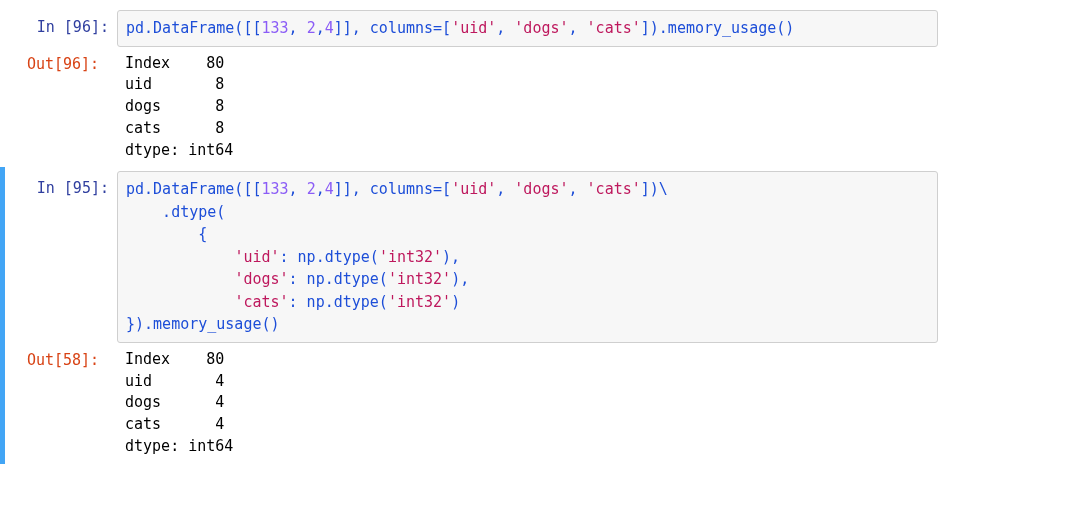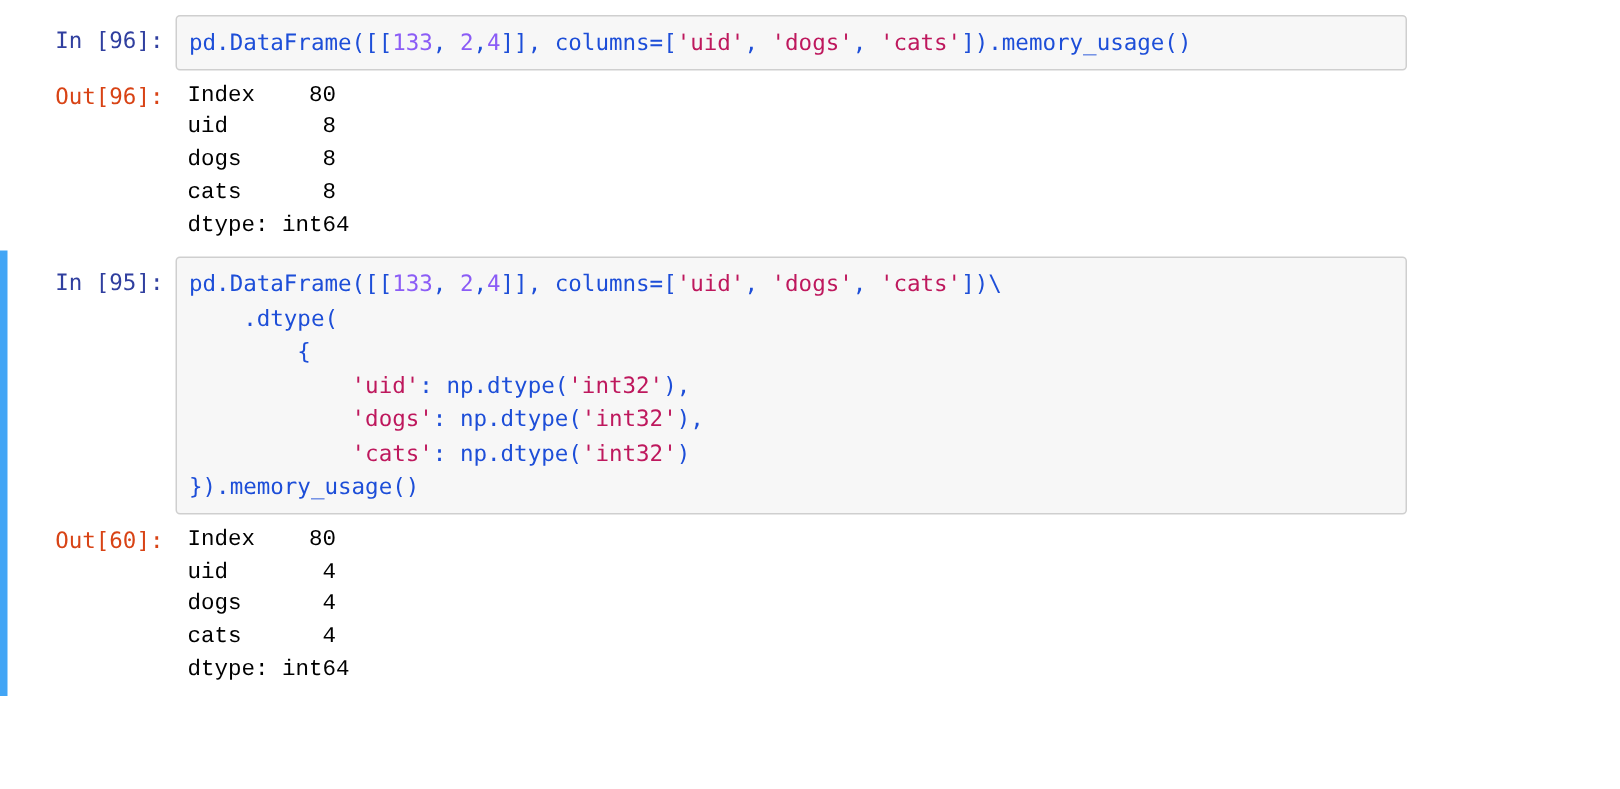--- a/index.html
+++ b/index.html
@@ -35,41 +35,41 @@
     min-width: 92px;
     text-align: right;
     padding-right: 8px;
     font-family: Menlo, Consolas, monospace;
     line-height: 1.5;
     user-select: none;
     padding-top: 6px;
   }
   .cell.output .prompt {
     padding-top: 2px;
+    text-align: center;
   }
   .in-label  { color: #303F9F; }
   .out-label { color: #D84315; }
   .input-area {
     flex: 1;
     background: #f7f7f7;
     border: 1px solid #cfcfcf;
     border-radius: 3px;
     padding: 6px 8px;
     margin-right: 14px;
     white-space: pre;
     line-height: 1.5;
     overflow-x: auto;
   }
   .output-area {
     flex: 1;
     white-space: pre;
     line-height: 1.45;
     padding: 2px 8px;
     margin-right: 14px;
-    font-family: Liberation Mono, monospace;
   }
 
   
   .tk-plain  { color: #1d4ed8; }
   .tk-num    { color: #8b5cf6; }   
   .tk-str    { color: #be185d; }
 </style>
 </head>
 <body>
 
@@ -102,21 +102,21 @@
       <div class="input-area" id="code-1"><span class="tk-plain">pd.DataFrame([[</span><span class="tk-num">133</span><span class="tk-plain">, </span><span class="tk-num">2</span><span class="tk-plain">,</span><span class="tk-num">4</span><span class="tk-plain">]], columns</span><span class="tk-plain">=</span><span class="tk-plain">[</span><span class="tk-str">'uid'</span><span class="tk-plain">, </span><span class="tk-str">'dogs'</span><span class="tk-plain">, </span><span class="tk-str">'cats'</span><span class="tk-plain">])\
 </span><span class="tk-plain">    .dtype(
 </span><span class="tk-plain">        {
 </span><span class="tk-plain">            </span><span class="tk-str">'uid'</span><span class="tk-plain">: np.dtype(</span><span class="tk-str">'int32'</span><span class="tk-plain">),
 </span><span class="tk-plain">            </span><span class="tk-str">'dogs'</span><span class="tk-plain">: np.dtype(</span><span class="tk-str">'int32'</span><span class="tk-plain">),
 </span><span class="tk-plain">            </span><span class="tk-str">'cats'</span><span class="tk-plain">: np.dtype(</span><span class="tk-str">'int32'</span><span class="tk-plain">)
 </span><span class="tk-plain">}).memory_usage()</span></div>
     </div>
     <div class="cell output">
       <div class="prompt">
-        <span class="out-label">Out[60]:</span>
+        <span class="out-label">Out[58]:</span>
       </div>
       <div class="output-area" id="out-1">Index    80
 uid       4
 dogs      4
 cats      4
 dtype: int64</div>
     </div>
   </div>
 
 </div>

